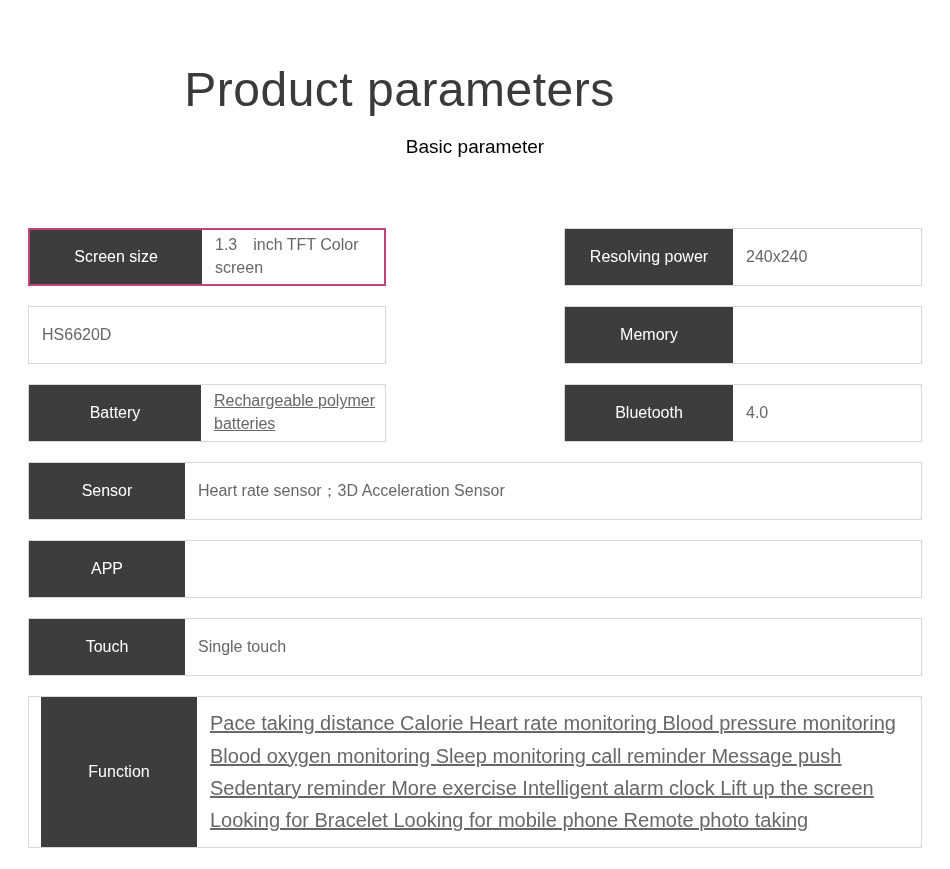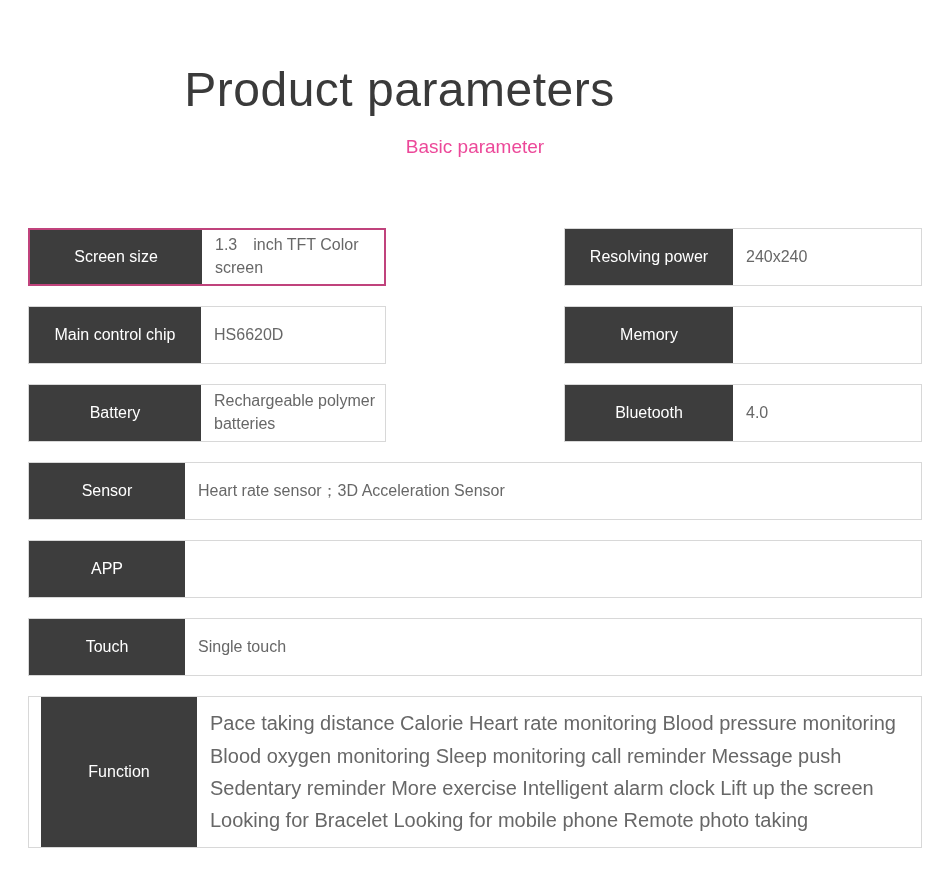--- a/index.html
+++ b/index.html
@@ -34,21 +34,21 @@
     letter-spacing: 0.5px;
   }
   .subtitle {
     position: absolute;
     top: 136px;
     left: 0;
     width: 950px;
     text-align: center;
     font-size: 19px;
     font-weight: 400;
-    color: #ec4899;
+    color: #000000;
   }
 
   
   .table-area {
     position: absolute;
     top: 228px;
     left: 28px;
     width: 894px;
   }
 
@@ -110,20 +110,21 @@
   .h-tall .cell-value {
     align-items: center;
     padding-right: 14px;
     line-height: 1.62;
     font-size: 20px;
   }
 
   .value-multiline {
     display: block;
     width: 100%;
+    text-decoration: underline;
   }
 </style>
 </head>
 <body>
 
 <div class="page">
 
   <div class="title">Product parameters</div>
   <div class="subtitle">Basic parameter</div>
 
@@ -135,21 +136,20 @@
         <div class="cell-value">1.3　inch TFT Color screen</div>
       </div>
       <div class="param-row half right h-small">
         <div class="cell-label">Resolving power</div>
         <div class="cell-value">240x240</div>
       </div>
     </div>
 
     <div class="row-pair">
       <div class="param-row half h-small">
-        <div class="cell-label">Main control chip</div>
         <div class="cell-value">HS6620D</div>
       </div>
       <div class="param-row half right h-small">
         <div class="cell-label">Memory</div>
       </div>
     </div>
 
     <div class="row-pair">
       <div class="param-row half h-medium">
         <div class="cell-label">Battery</div>

